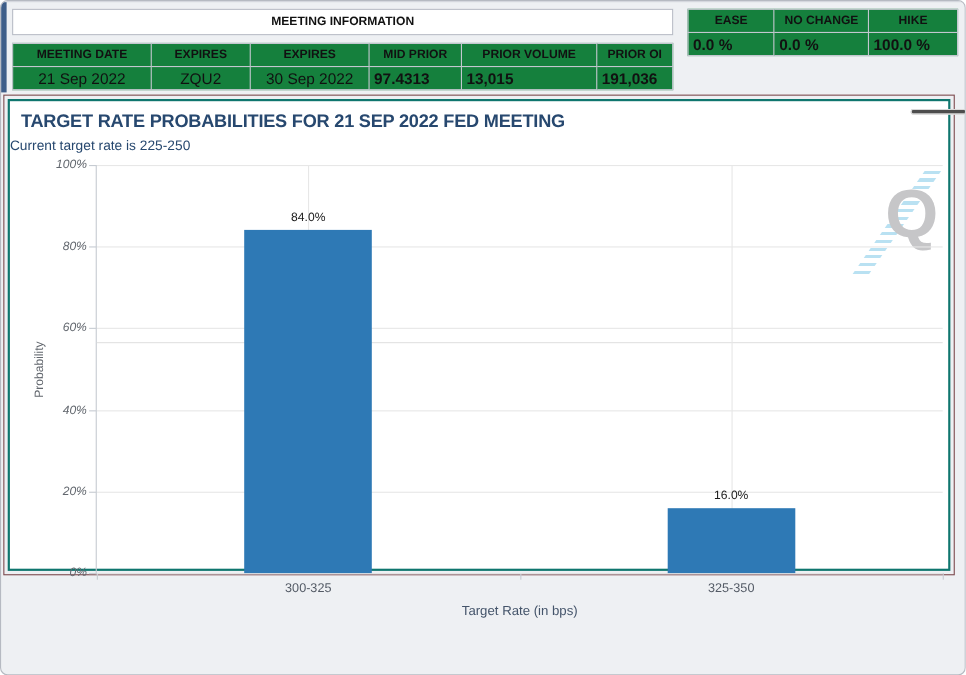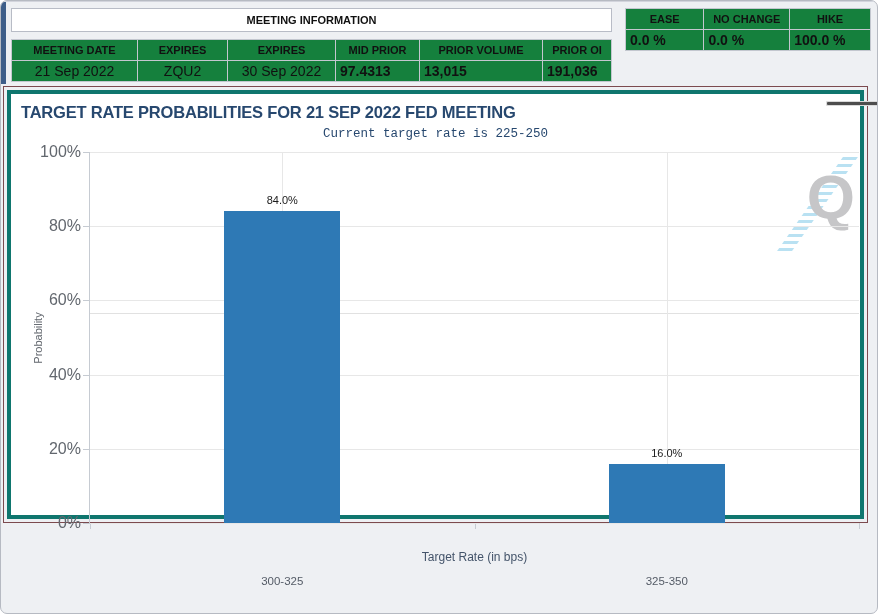--- a/index.html
+++ b/index.html
@@ -44,59 +44,59 @@
   table.info td.num, table.info th.num-h{  }
   table.info td.num{ text-align:left; padding-right:6px;font-weight:bold; }
   
   .c0{width:21%}.c1{width:15%}.c2{width:18%}.c3{width:14%}.c4{width:20.5%}.c5{width:11.5%}
   .p0{width:32%}.p1{width:35%}.p2{width:33%}
   
   .chart-wrapper{
     margin:2px 9px 0 2px; border:1px solid #7c4a4e; padding:3px; background:#eef0f3;
   }
   .chart-panel{
-    position:relative; border:4px solid #0f766e; background:#fff; height:429px;
+    position:relative; border:2px solid #0f766e; background:#fff; height:429px;
   }
   .chart-title{
     position:absolute; left:10px; top:9px; font-size:16.5px; font-weight:600;
     letter-spacing:-0.2px; color:#27486f; white-space:nowrap;
   }
   .menu-icon{ position:absolute; top:13px; right:15px; width:18px; cursor:pointer; }
   .menu-icon .bar{ height:3px; background:#4d4d4d; margin-bottom:2px; border-radius:1px;
     box-shadow:0 0 0 1px #d9d9d9; }
   .chart-subtitle{
-    position:absolute; top:33px; left:0; right:0; text-align:center;
-    font-size:12.5px; color:#27486f;font-family:Liberation Mono, monospace;
+    position:absolute; top:33px; left:0; right:0; 
+    font-size:12.5px; color:#27486f;
   }
   .plot-area{
     position:absolute; left:78px; top:58px; width:770px; height:372px;
     border-left:1px solid #c6cbd2; border-bottom:1px solid #c6cbd2;
   }
   .hgrid{ position:absolute; left:0; right:0; height:1px; background:#e7e7e7; z-index:1; }
   .hgrid.ref{ background:#e1e1e1; }
   .vgrid{ position:absolute; top:0; bottom:0; width:1px; background:#e7e7e7; z-index:1; }
   .ytickmark{ position:absolute; left:-7px; width:7px; height:1px; background:#c6cbd2; }
   .xtickmark{ position:absolute; top:100%; width:1px; height:6px; background:#c6cbd2; }
   .ylab{
     position:absolute; right:calc(100% + 9px); transform:translateY(-50%);
-    font-size:16px; color:#62676e; white-space:nowrap;
+    font-size:11px; color:#62676e; white-space:nowrap;font-style:italic;
   }
   .yaxis-title{
     position:absolute; left:-52px; top:50%;
     transform:translate(-50%,-50%) rotate(-90deg);
     font-size:11px; color:#62676e; white-space:nowrap;
   }
   .bar{ position:absolute; bottom:0; width:116px; background:#2e79b5; z-index:2; }
   .dlabel{
     position:absolute; width:116px; text-align:center; font-size:11px; color:#1a1a1a;
     z-index:3; white-space:nowrap;
   }
   .xlab{
     position:absolute; top:calc(100% + 8px); transform:translateX(-50%);
-    font-size:11.5px; color:#545b66; white-space:nowrap;margin-top:44px;
+    font-size:11.5px; color:#545b66; white-space:nowrap;
   }
   .xaxis-title{
     position:absolute; top:calc(100% + 27px); left:50%; transform:translateX(-50%);
     font-size:12px; color:#44546a; white-space:nowrap;
   }
   
   .wm{ position:absolute; top:2px; right:4px; width:78px; height:102px; z-index:0; }
   .wm-hatch{
     position:absolute; right:30px; top:3px; width:15px; height:94px;
     background:repeating-linear-gradient(to bottom,#b9e1f2 0 3px, transparent 3px 7px);

